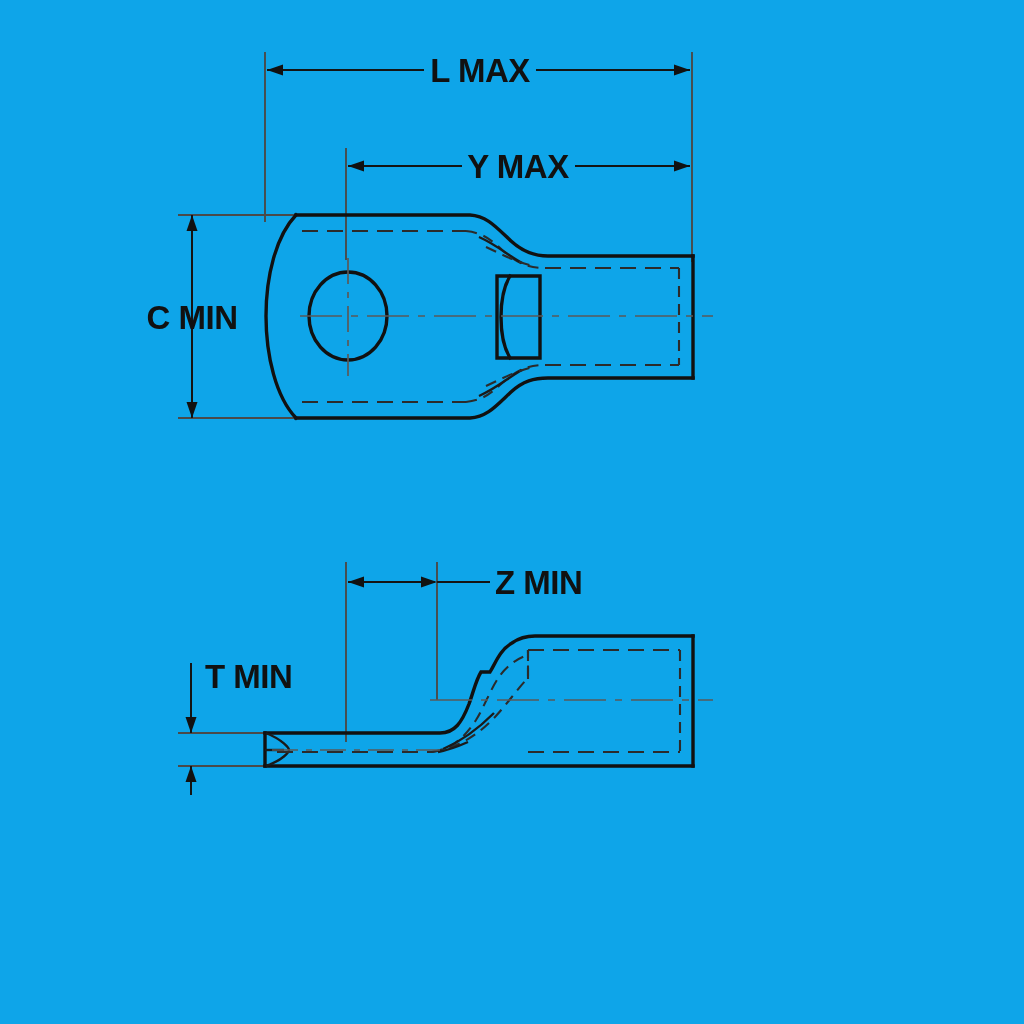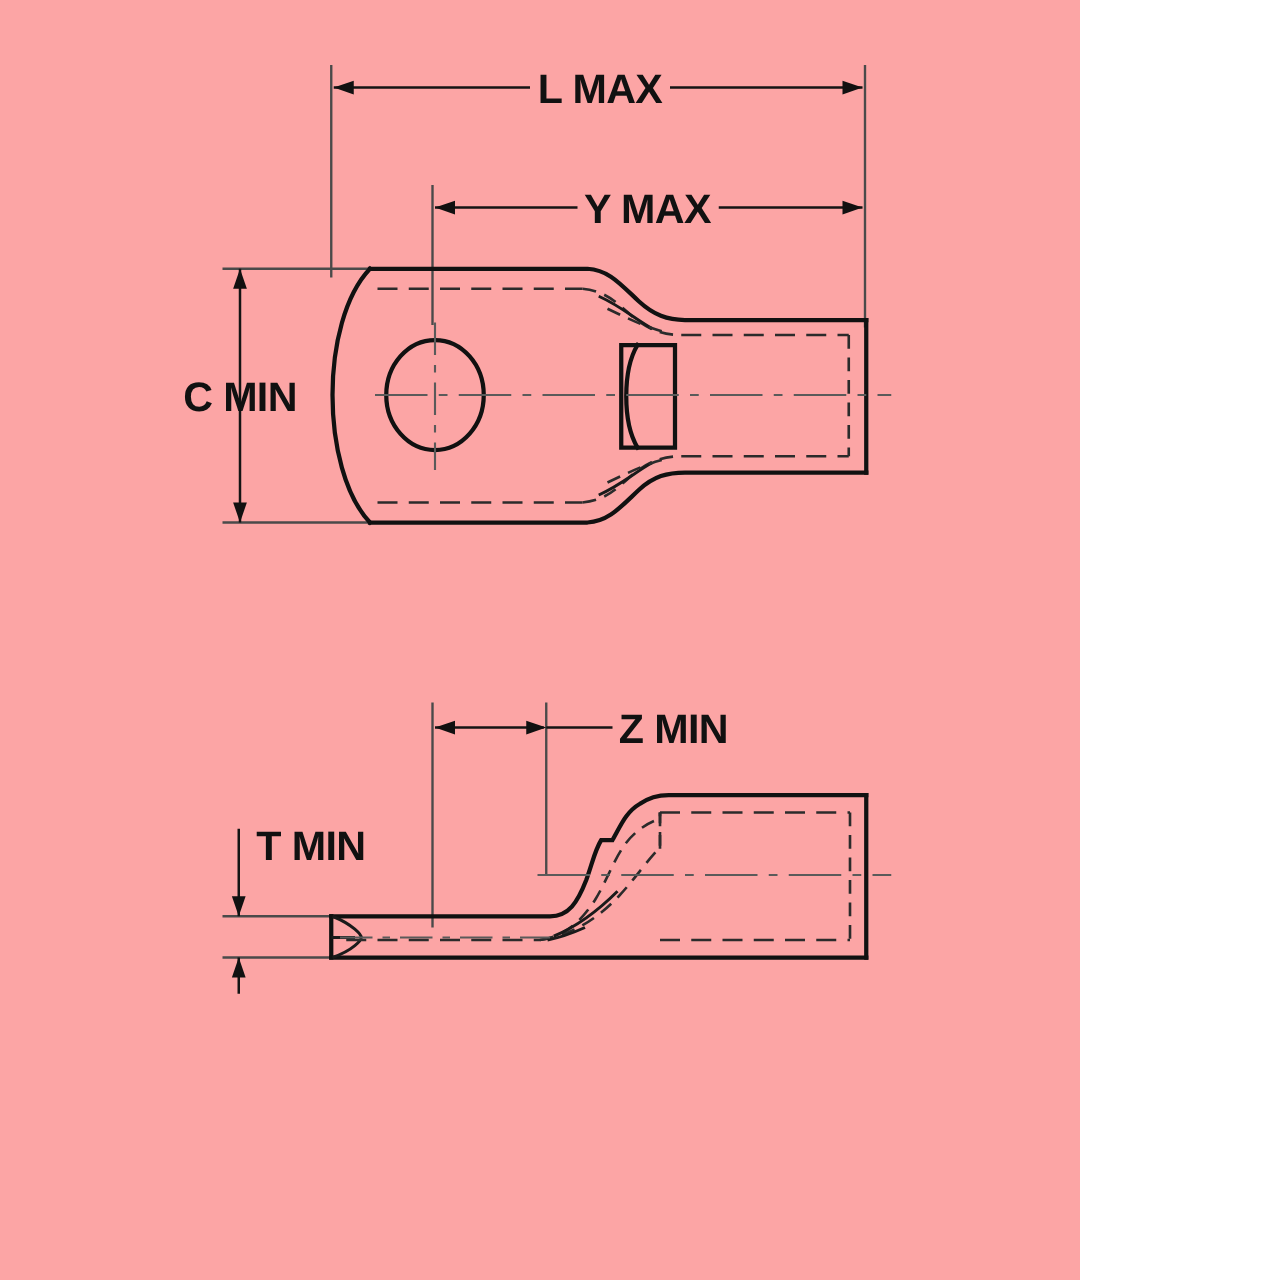--- a/index.html
+++ b/index.html
@@ -9,23 +9,23 @@
     background: #ffffff;
   }
   body {
     width: 1024px;
     height: 1024px;
     overflow: hidden;
     font-family: "Liberation Sans", sans-serif;
   }
   #drawing-root {
     position: relative;
-    width: 864px;
+    width: 1024px;
     height: 1024px;
-    background: #fca5a5;
+    background: #0ea5e9;
   }
   svg#cad {
     display: block;
     width: 1024px;
     height: 1024px;
   }
   .obj-line {
     fill: none;
     stroke: #111111;
     stroke-width: 3.4;

